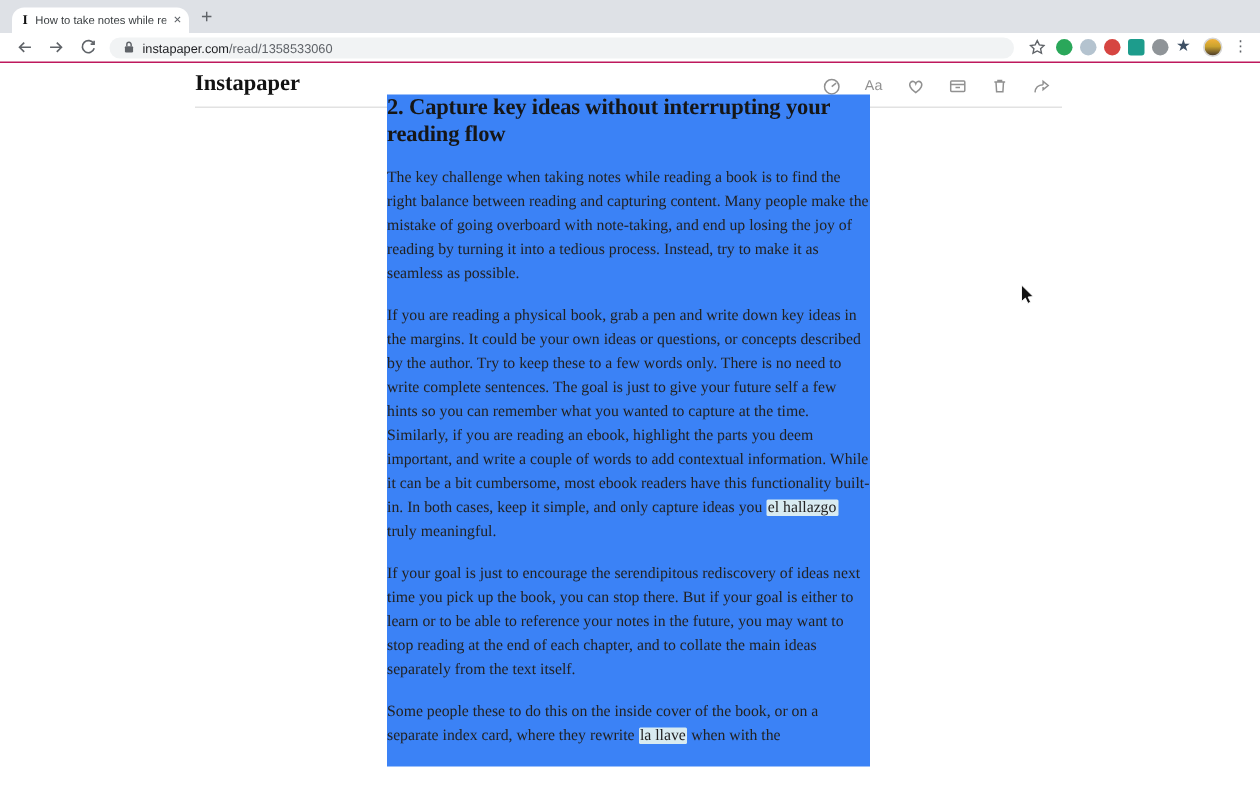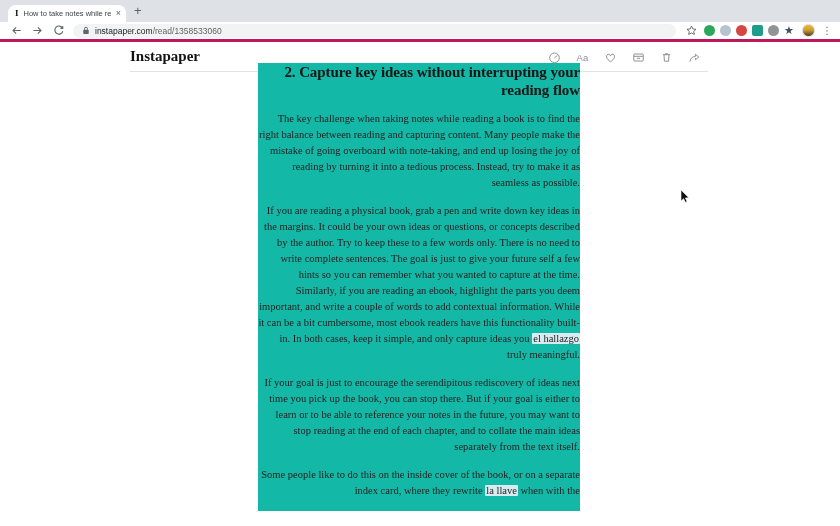--- a/index.html
+++ b/index.html
@@ -14,21 +14,21 @@
   .tab-favicon { font-family:"Liberation Serif", serif; font-weight:bold;
     font-size:9px; color:#111; line-height:1; }
   .tab-title { flex:1; font-size:7.5px; color:#3c4043; white-space:nowrap;
     overflow:hidden; }
   .tab-close { font-size:9px; color:#5f6368; line-height:1; cursor:default; }
   .newtab-btn { position:absolute; left:134px; top:3px; font-size:13px;
     color:#5f6368; font-weight:400; }
 
   .toolbar { width:840px; height:20px; background:#fff; display:flex;
     align-items:center; padding:0 8px 0 10px; gap:9px;
-    border-bottom:3px solid #be185d; }
+    border-bottom:1px solid #be185d; }
   .navicon { width:12px; height:12px; display:flex; align-items:center;
     justify-content:center; flex:0 0 auto; }
   .navicon svg { display:block; }
   .omnibox { flex:1; height:14px; background:#f1f3f4; border-radius:7px;
     display:flex; align-items:center; padding:0 9px; gap:5px; min-width:0; }
   .url { font-size:8.5px; white-space:nowrap; }
   .url-domain { color:#202124; }
   .url-path { color:#5f6368; }
   .right-cluster { display:flex; align-items:center; gap:7px; flex:0 0 auto; }
   .ext { width:11px; height:11px; display:inline-block; }
@@ -54,22 +54,22 @@
   .aa-label { font-size:9.5px; color:#919191; letter-spacing:0.2px; }
   .header-rule { position:absolute; left:130px; top:29px; width:578px;
     height:1px; background:#e2e2e2; }
 
   .side-meta { position:absolute; left:130px; top:54px; width:118px; }
   .side-title { font-size:7.5px; font-weight:bold; color:#1a1a1a;
     line-height:10px; margin-bottom:3px; }
   .side-src, .side-rem { font-size:7.5px; color:#9a9a9a; line-height:10px; }
 
   .article { position:absolute; left:258px; top:21px; width:322px;
-    background:#14b8a6; font-family:"Liberation Serif","DejaVu Serif",serif;
-    color:#1d1d1d;text-align:right; }
+    background:#3b82f6; font-family:"Liberation Serif","DejaVu Serif",serif;
+    color:#1d1d1d; }
   .article h1 { font-size:15px; line-height:18px; font-weight:bold;
     color:#161616; margin-bottom:12px; letter-spacing:-0.1px; }
   .article p { font-size:10.5px; line-height:16px; margin-bottom:12px;
     color:#222; }
   .article .hl { padding:0 1px; border-radius:1px; }
 
   .scroll-thumb { position:absolute; left:832px; top:223px; width:5px;
     height:88px; background:#7a7a7a; border-radius:3px; }
   .scroll-track-edge { position:absolute; left:837px; top:0; width:1px;
     height:484px; background:#ededed; }
@@ -168,21 +168,21 @@
     </span>
   </div>
 
 
   <div class="article">
     <h1>2. Capture key ideas without interrupting your reading flow</h1>
     <div id="article-body">
         <p><span>The key challenge when taking notes while reading a book is to find the right balance between reading and capturing content. Many people make the mistake of going overboard with note-taking, and end up losing the joy of reading by turning it into a tedious process. Instead, try to make it as seamless as possible.</span></p>
         <p><span>If you are reading a physical book, grab a pen and write down key ideas in the margins. It could be your own ideas or questions, or concepts described by the author. Try to keep these to a few words only. There is no need to write complete sentences. The goal is just to give your future self a few hints so you can remember what you wanted to capture at the time. Similarly, if you are reading an ebook, highlight the parts you deem important, and write a couple of words to add contextual information. While it can be a bit cumbersome, most ebook readers have this functionality built-in. In both cases, keep it simple, and only capture ideas you </span><span class="hl" style="background: rgb(216, 235, 241);">el hallazgo</span><span> truly meaningful.</span></p>
         <p><span>If your goal is just to encourage the serendipitous rediscovery of ideas next time you pick up the book, you can stop there. But if your goal is either to learn or to be able to reference your notes in the future, you may want to stop reading at the end of each chapter, and to collate the main ideas separately from the text itself.</span></p>
-        <p><span>Some people like to do this on the inside cover of the book, or on a separate index card, where they rewrite </span><span class="hl" style="background: rgb(216, 235, 241);">la llave</span><span> when with the</span></p>
+        <p><span>Some people these to do this on the inside cover of the book, or on a separate index card, where they rewrite </span><span class="hl" style="background: rgb(216, 235, 241);">la llave</span><span> when with the</span></p>
       </div>
   </div>
 
   <div class="scroll-track-edge"></div>
   <div class="scroll-thumb"></div>
 
   <svg class="cursor" viewBox="0 0 12 14">
     <path d="M1 0 L1 11 L3.6 8.7 L5.3 12.3 L7.1 11.4 L5.4 8 L8.8 7.7 Z" fill="#111" stroke="#fff" stroke-width="0.6"></path>
   </svg>
 </div>

